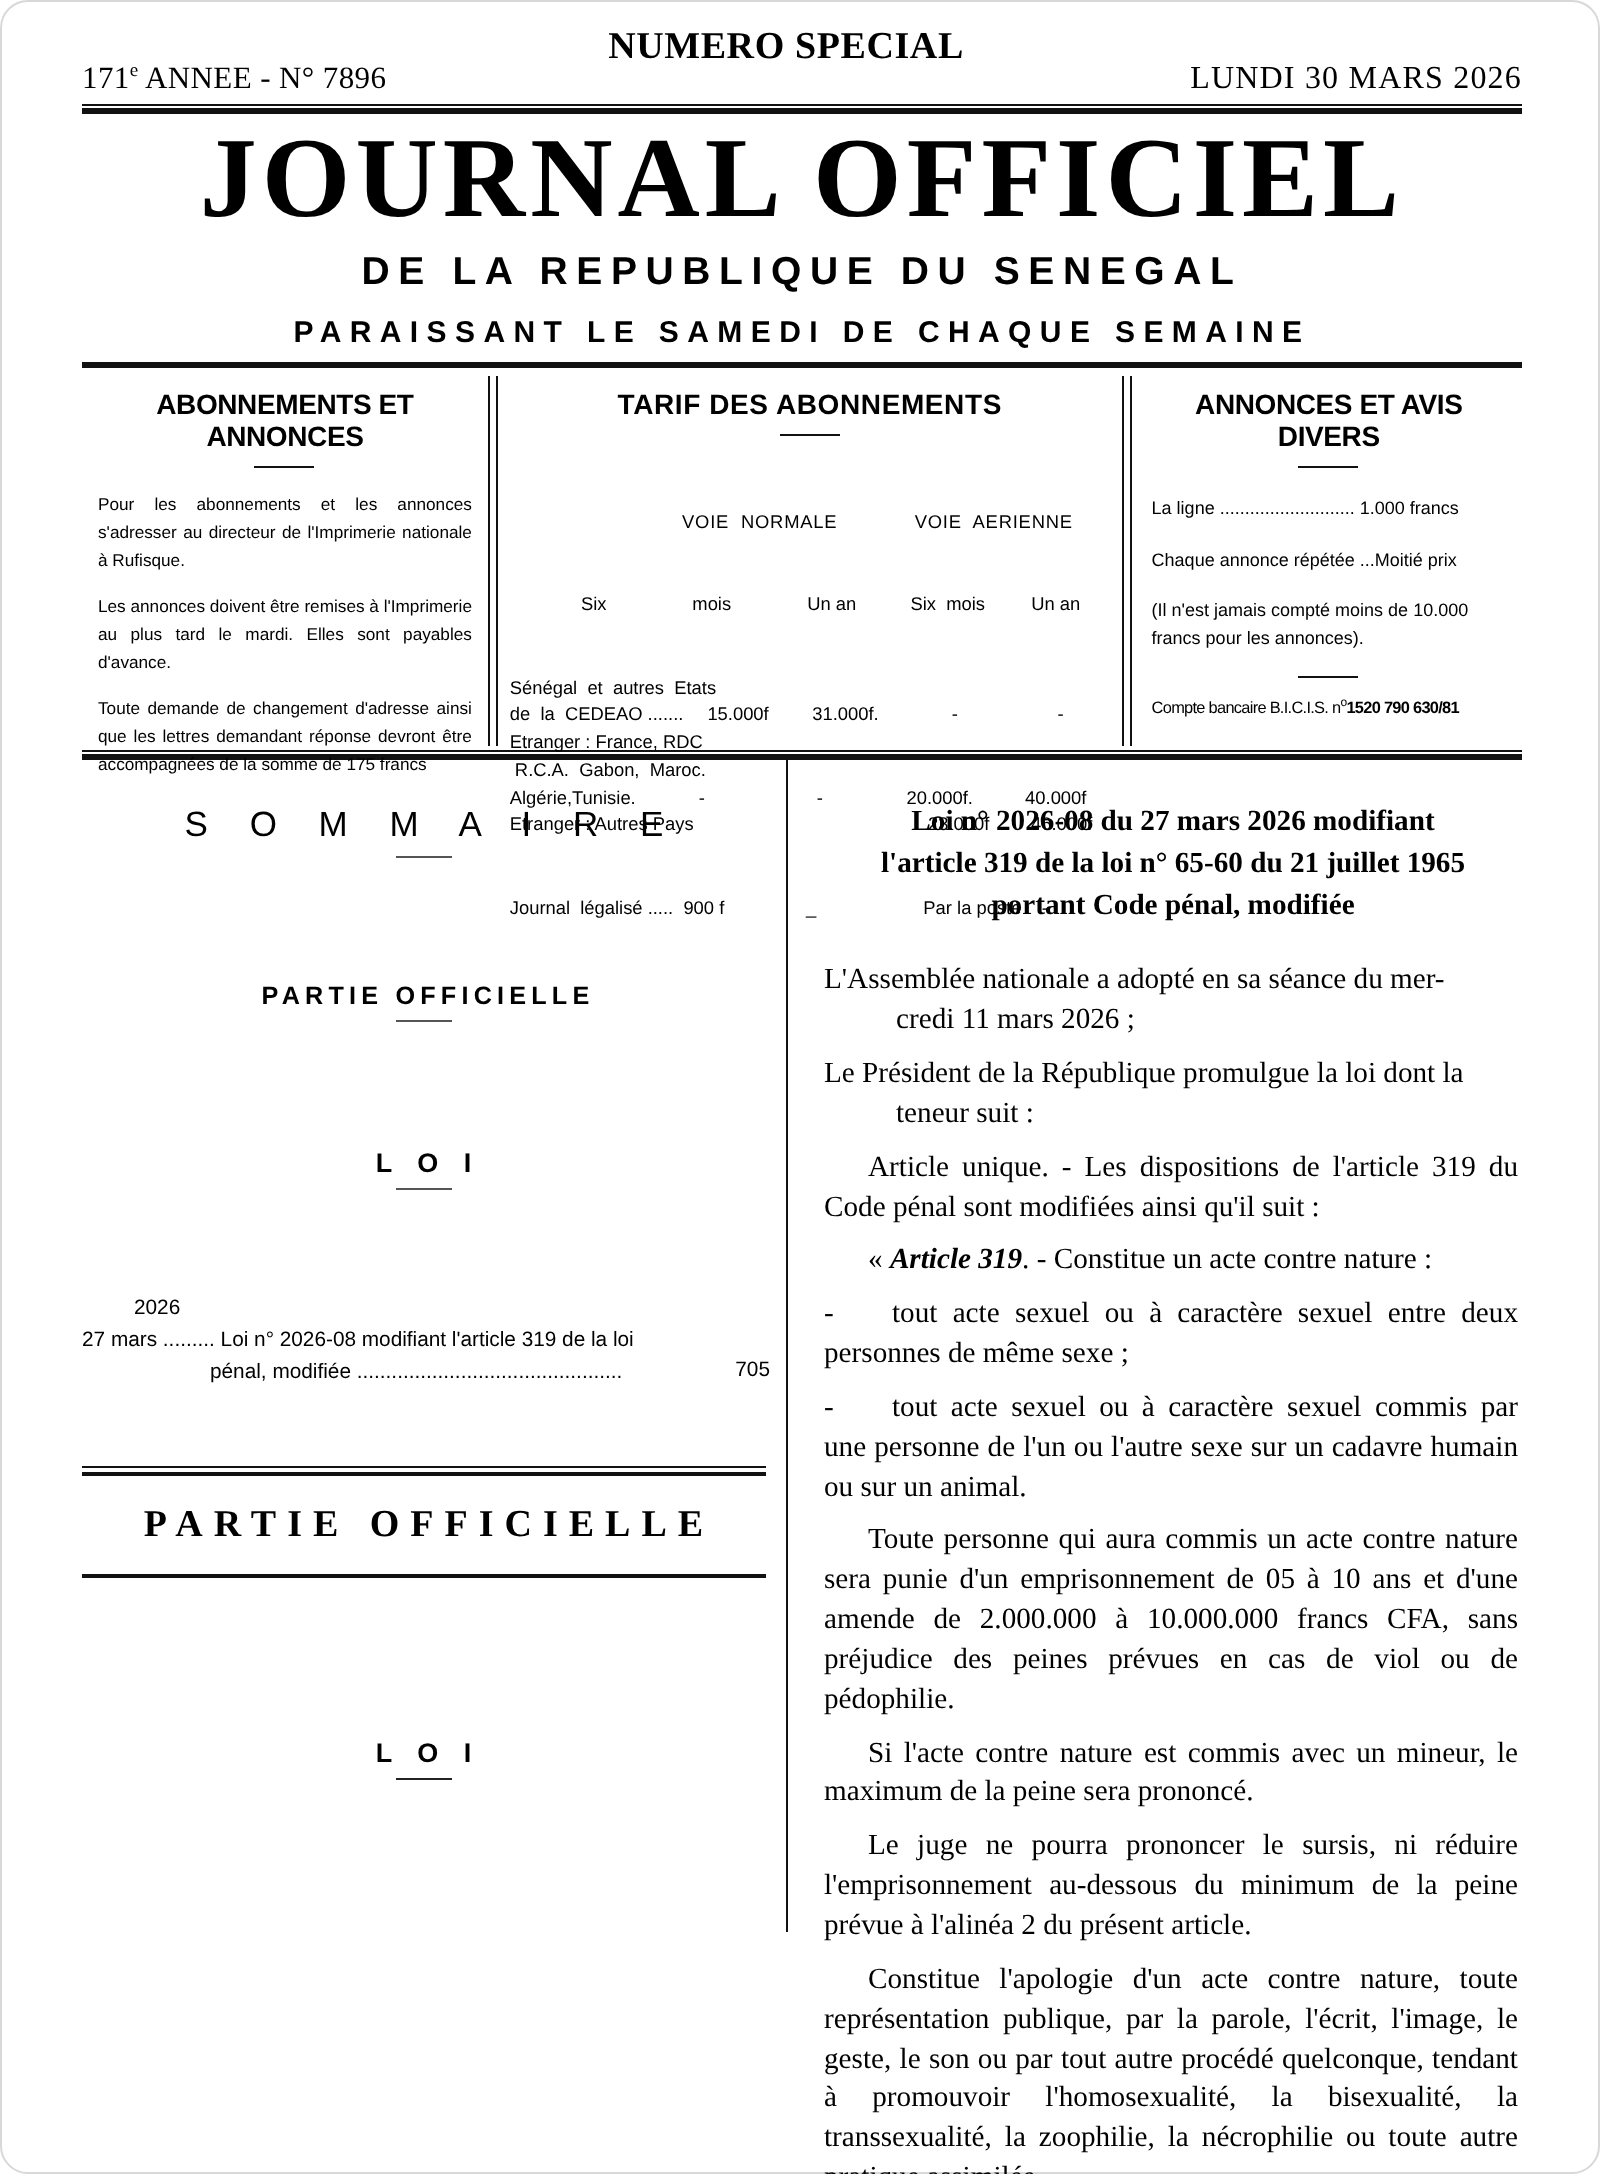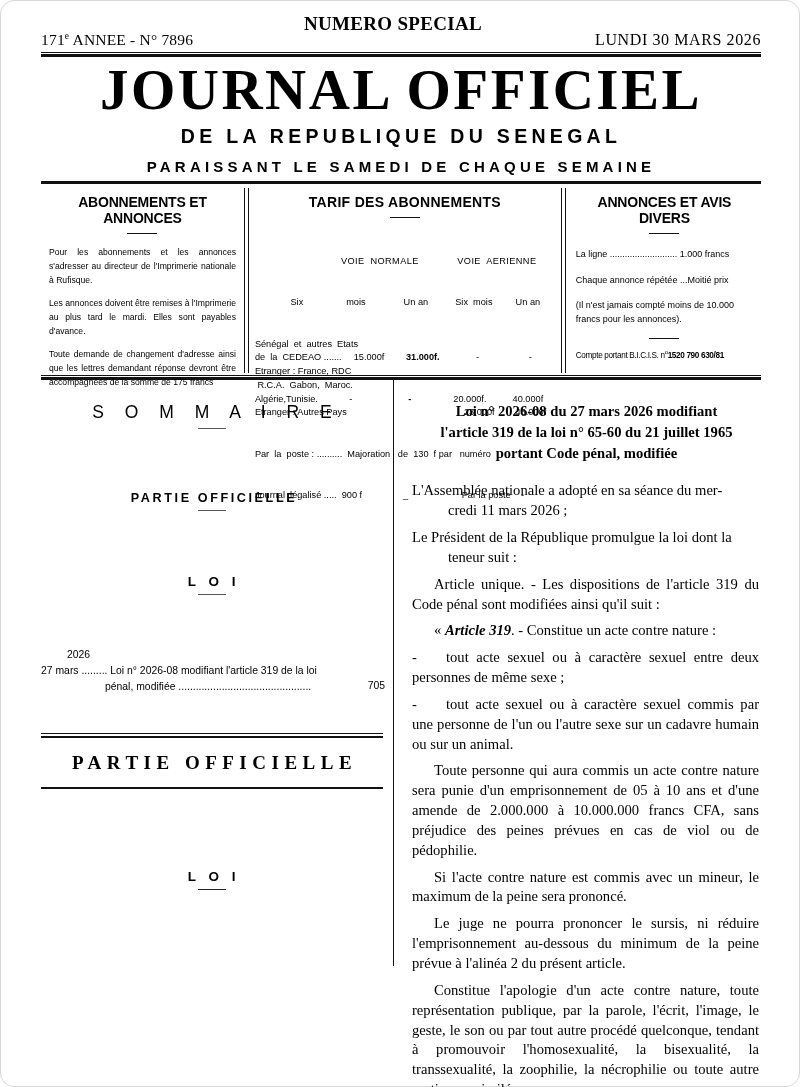--- a/index.html
+++ b/index.html
@@ -163,21 +163,21 @@
   .tarif-hdr .vn { width: 118px; text-align: center; letter-spacing: .4px;}
   .tarif-hdr .va { width: 116px; text-align: center; letter-spacing: .4px;}
   .tarif-sub { display: flex; justify-content: flex-end; }
   .tarif-sub .c1 { width: 60px; text-align: center;}
   .tarif-sub .c2 { width: 58px; text-align: center;}
   .tarif-sub .c3 { width: 62px; text-align: center;}
   .tarif-sub .c4 { width: 54px; text-align: center;}
   .trow { display: flex; }
   .trow .lbl { flex: 1 1 auto; }
   .trow .c1 { width: 60px; text-align: center;}
-  .trow .c2 { width: 58px; text-align: center; font-weight: bold;}
+  .trow .c2 { width: 58px; text-align: center;}
   .trow .c3 { width: 62px; text-align: center;}
   .trow .c4 { width: 54px; text-align: center;}
   .trow.full .lbl { width: 100%; }
 
   .ann-body {
     font-family: "Liberation Sans", sans-serif;
     font-size: 9px;
     line-height: 1.5;
     margin-top: 14px;
   }
@@ -369,37 +369,36 @@
             <span class="va">VOIE  AERIENNE</span>
           </div>
           <div class="tarif-sub">
             <span class="c1">Six</span>
             <span class="c2">mois</span>
             <span class="c3">Un an</span>
             <span class="c4">Six  mois</span>
             <span class="c4">Un an</span>
           </div>
           <div id="tarif-rows"><div class="trow"><span class="lbl">Sénégal  et  autres  Etats</span><span class="c1"></span><span class="c2"></span><span class="c3"></span><span class="c4"></span></div><div class="trow"><span class="lbl">de  la  CEDEAO .......</span><span class="c1">15.000f</span><span class="c2">31.000f.</span><span class="c3">-</span><span class="c4">-</span></div><div class="trow"><span class="lbl"></span><span class="c1"></span><span class="c2"></span><span class="c3"></span><span class="c4"></span></div><div class="trow"><span class="lbl">Etranger : France, RDC</span><span class="c1"></span><span class="c2"></span><span class="c3"></span><span class="c4"></span></div><div class="trow"><span class="lbl"> R.C.A.  Gabon,  Maroc.</span><span class="c1"></span><span class="c2"></span><span class="c3"></span><span class="c4"></span></div><div class="trow"><span class="lbl">Algérie,Tunisie.</span><span class="c1">-</span><span class="c2">-</span><span class="c3">20.000f.</span><span class="c4">40.000f</span></div><div class="trow"><span class="lbl">Etranger : Autres Pays</span><span class="c1"></span><span class="c2"></span><span class="c3">23.000f</span><span class="c4">46.000f</span></div></div>
-          <div class="trow full"><span class="lbl">Par  la  poste : ..........  Majoration   de  130  f par   numéro</span></div>
           <div class="trow full"><span class="lbl">Journal  légalisé .....  900 f                _                     Par la poste    -</span></div>
         </div>
       </div>
 
       <div class="vsep"></div>
 
       <div class="hb-col hb-right">
         <div class="hb-title">ANNONCES ET AVIS DIVERS</div>
         <div class="hb-dash"></div>
         <div class="ann-body">
           <p>La  ligne ........................... 1.000  francs</p>
           <p>Chaque  annonce  répétée ...Moitié  prix</p>
           <p>(Il  n'est  jamais  compté  moins  de 10.000  francs  pour  les  annonces).</p>
         </div>
         <div class="ann-dash2"></div>
-        <div class="bank"><span>Compte portant B.I.C.I.S. n</span><sup>o</sup><b>1520 790 630/81</b></div>
+        <div class="bank"><span>Compte bancaire B.I.C.I.S. n</span><sup>o</sup><b>1520 790 630/81</b></div>
       </div>
     </div>
 
     <div class="rule-double2"></div>
 
     <div class="cols">
 
       <div class="col-left">
         <div class="sommaire">S O M M A I R E</div>
         <div class="ctr-dash"></div>

